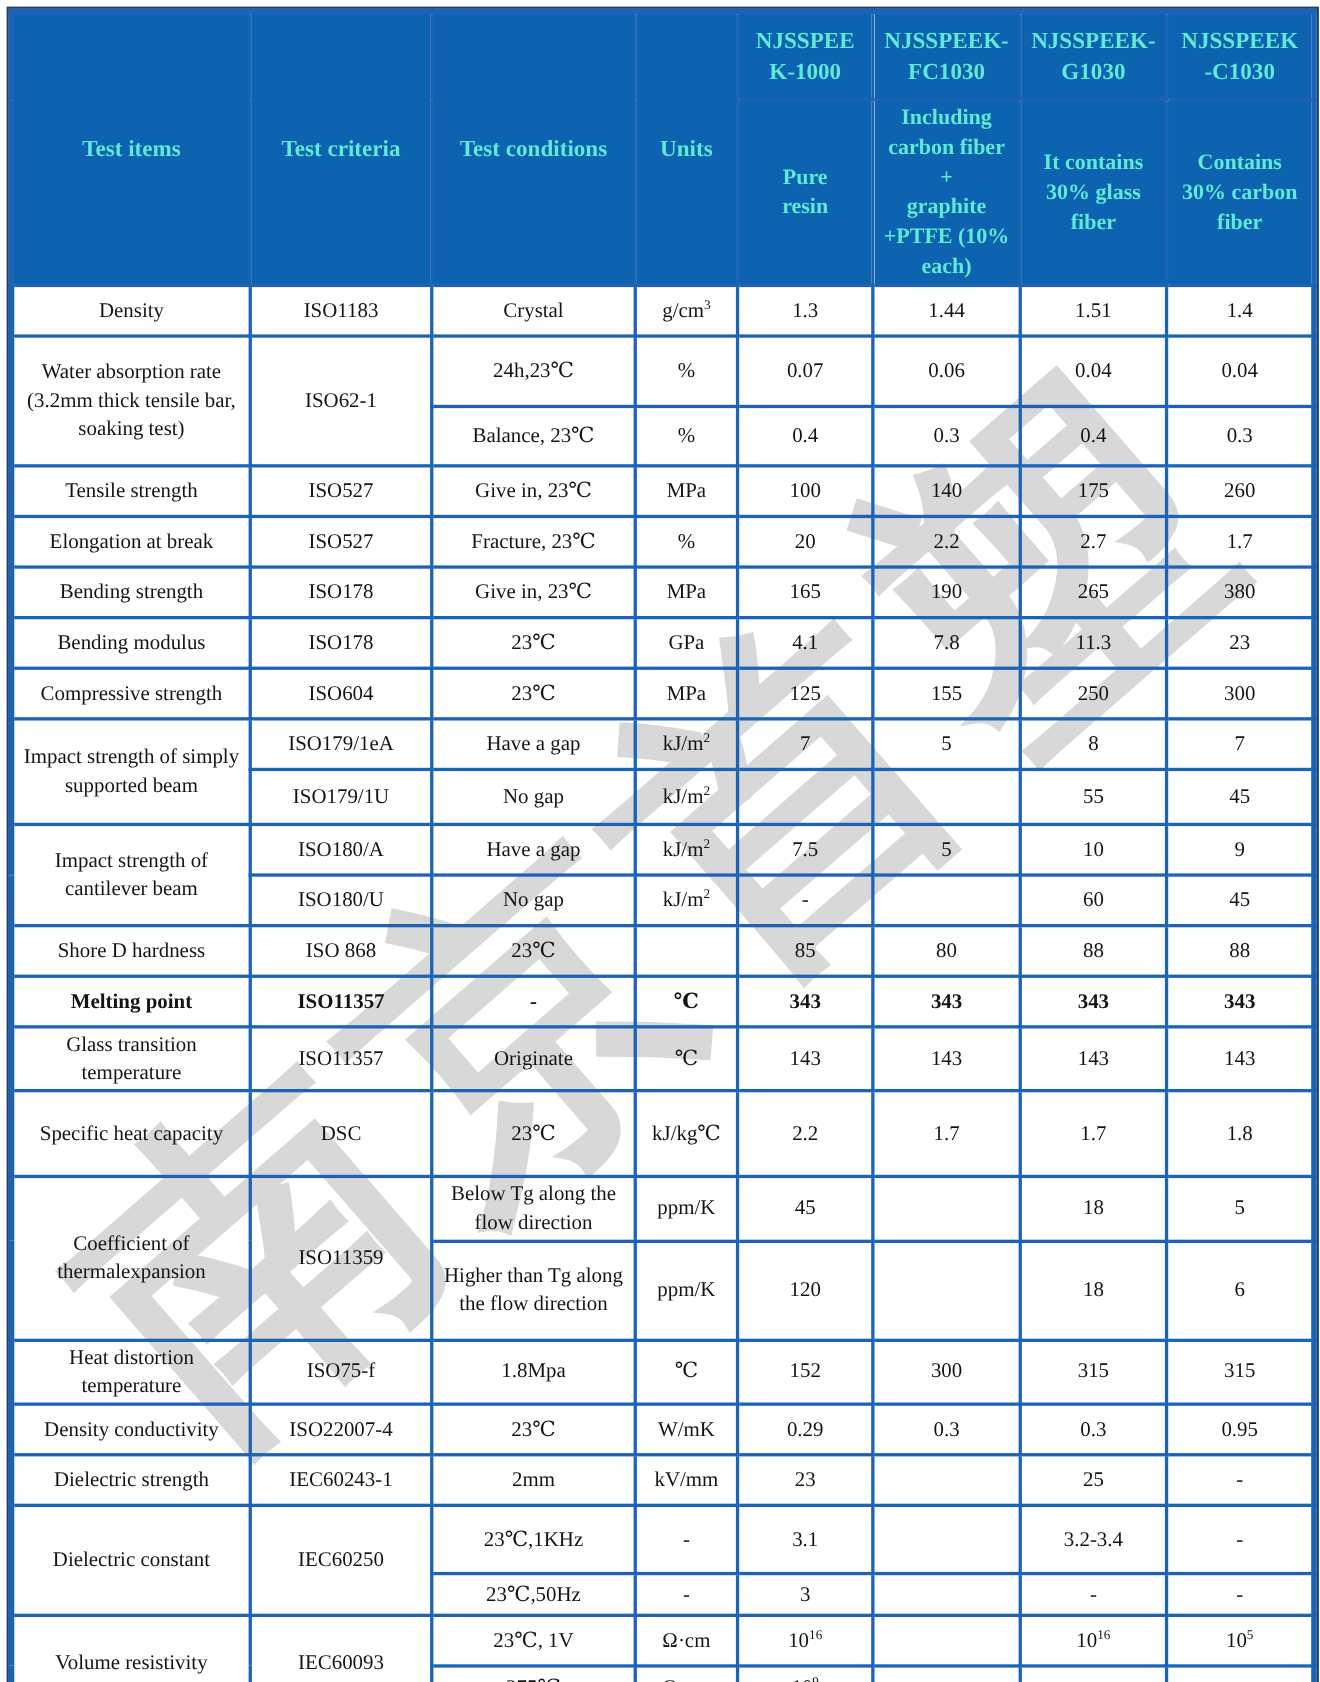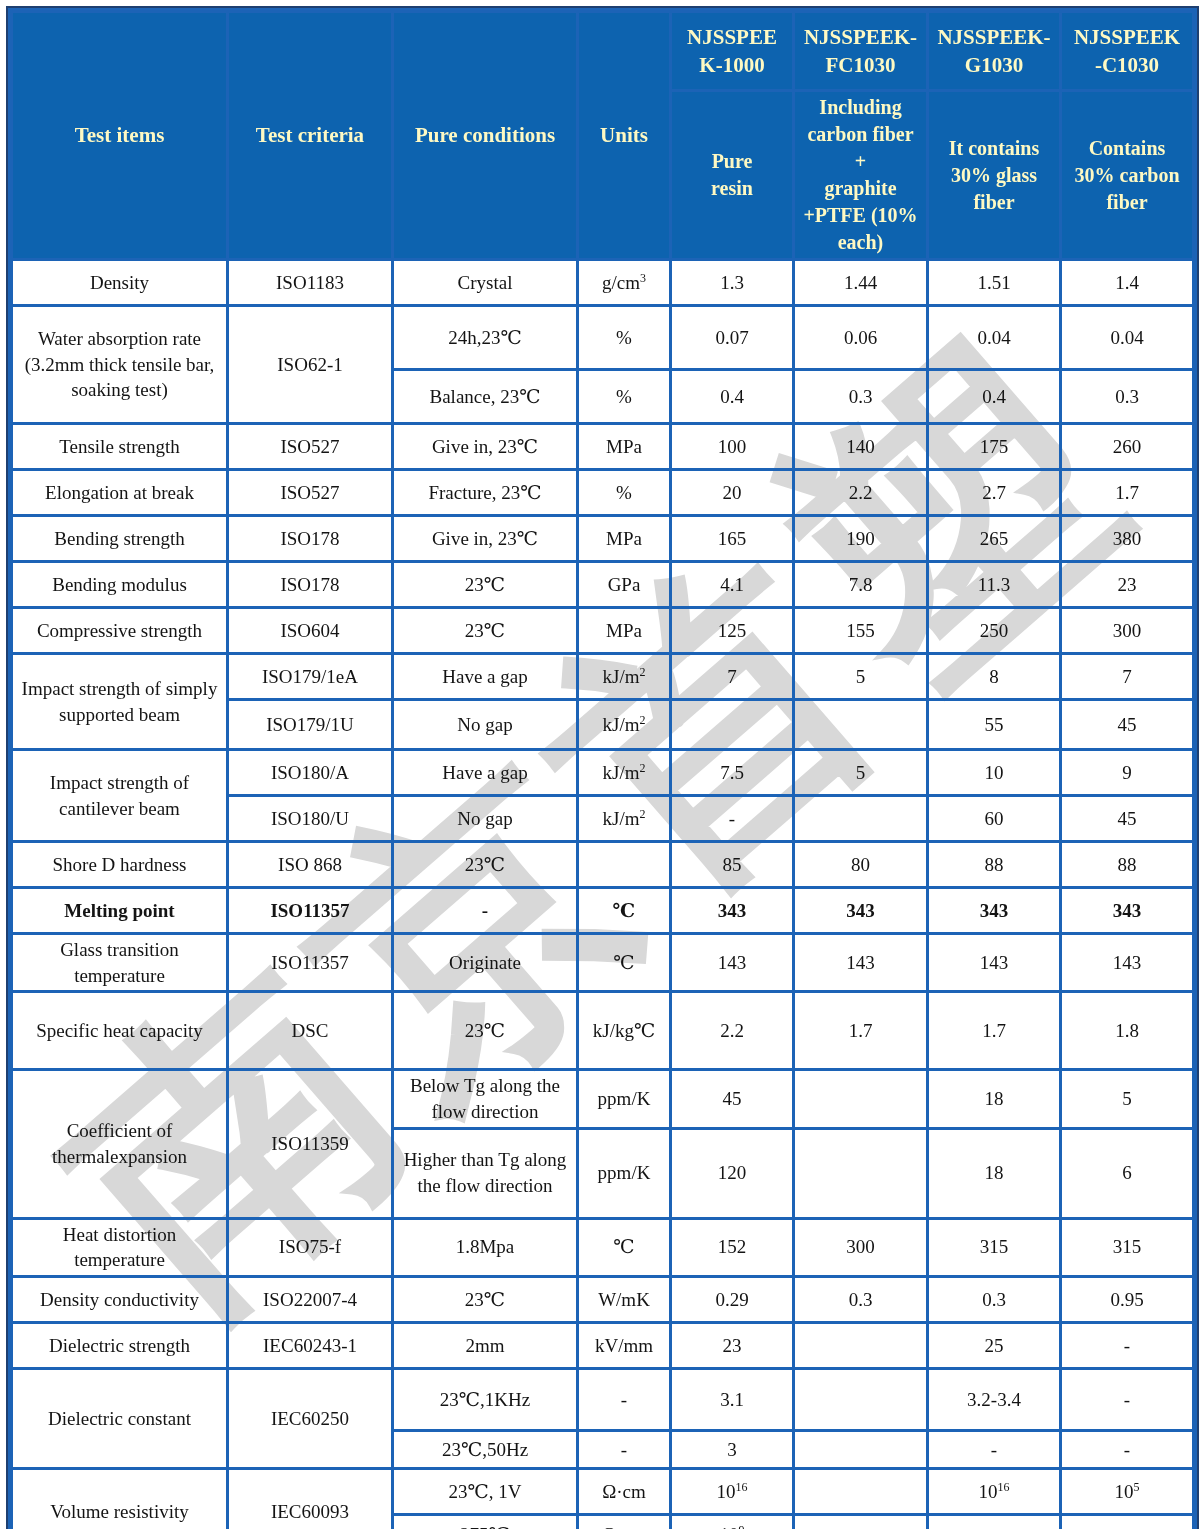--- a/index.html
+++ b/index.html
@@ -28,21 +28,21 @@
     border:5px solid var(--border);
     outline:2px solid var(--outer);
   }
   th,td{
     border:3px solid var(--border);
     text-align:center;vertical-align:middle;
     padding:2px 5px;line-height:1.35;
     overflow:hidden;
   }
   thead th{
-    background:var(--header-bg);color:#fef9c3;
+    background:var(--header-bg);color:#5eead4;
     font-weight:700;white-space:pre-line;font-size:21px;
   }
   tr.h-top{height:80px;}
   tr.h-desc{height:127px;}
   tr.h-desc th{font-size:20px;}
   tbody td{font-size:19px;color:var(--body-text);background:transparent;}
   sup{font-size:12px;line-height:0;}
 </style>
 </head>
 <body>
@@ -58,21 +58,21 @@
         <col style="width:93px">
       <col style="width:123px">
         <col style="width:134px">
         <col style="width:133px">
         <col style="width:134px">
     </colgroup>
     <thead>
       <tr class="h-top">
         <th rowspan="2">Test items</th>
         <th rowspan="2">Test criteria</th>
-        <th rowspan="2">Pure conditions</th>
+        <th rowspan="2">Test conditions</th>
         <th rowspan="2">Units</th>
         <th>NJSSPEE
 K-1000</th>
         <th>NJSSPEEK-
 FC1030</th>
         <th>NJSSPEEK-
 G1030</th>
         <th>NJSSPEEK
 -C1030</th>
       </tr>

